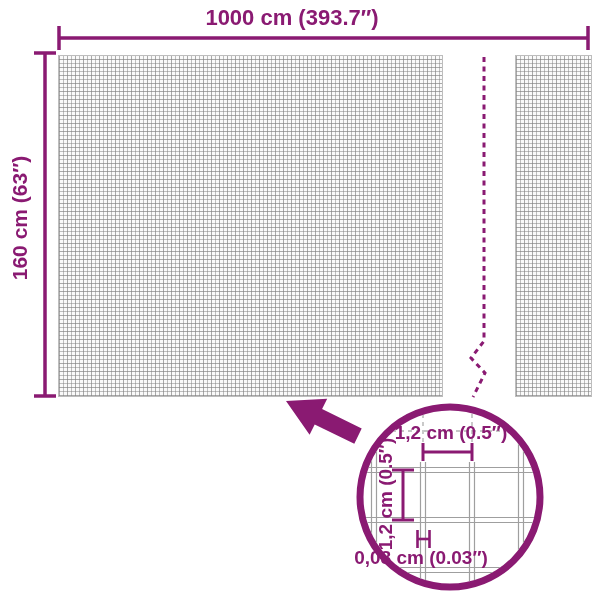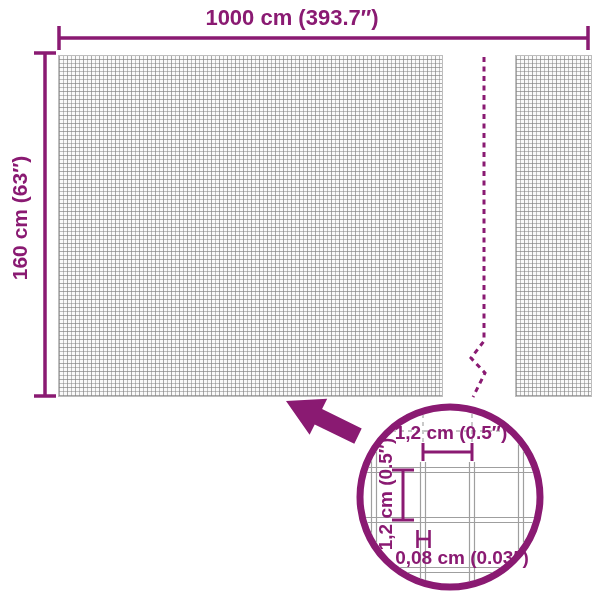--- a/index.html
+++ b/index.html
@@ -23,21 +23,21 @@
   svg.overlay{position:absolute;left:0;top:0;pointer-events:none;}
   .dimlabel{
     position:absolute;color:#8A1A72;font-weight:bold;white-space:nowrap;
   }
   #label-width{left:0;top:5px;width:600px;text-align:center;font-size:22px;
     transform:translateX(-8px);}
   #label-height{left:20px;top:218px;font-size:21px;
     transform:translate(-50%,-50%) rotate(-90deg);}
   #label-detail-width{left:451px;top:433px;font-size:19px;transform:translate(-50%,-50%);}
   #label-detail-height{left:386px;top:494px;font-size:19px;transform:translate(-50%,-50%) rotate(-90deg);}
-  #label-detail-wire{left:421px;top:558px;font-size:19px;transform:translate(-50%,-50%);margin-left:41px;}
+  #label-detail-wire{left:421px;top:558px;font-size:19px;transform:translate(-50%,-50%);}
 </style>
 </head>
 <body>
 
 <div id="stage">
 
   <div id="mesh-main" class="mesh"></div>
   <div id="mesh-cont" class="mesh"></div>
 
   <svg class="overlay" width="600" height="600" viewBox="0 0 600 600">

